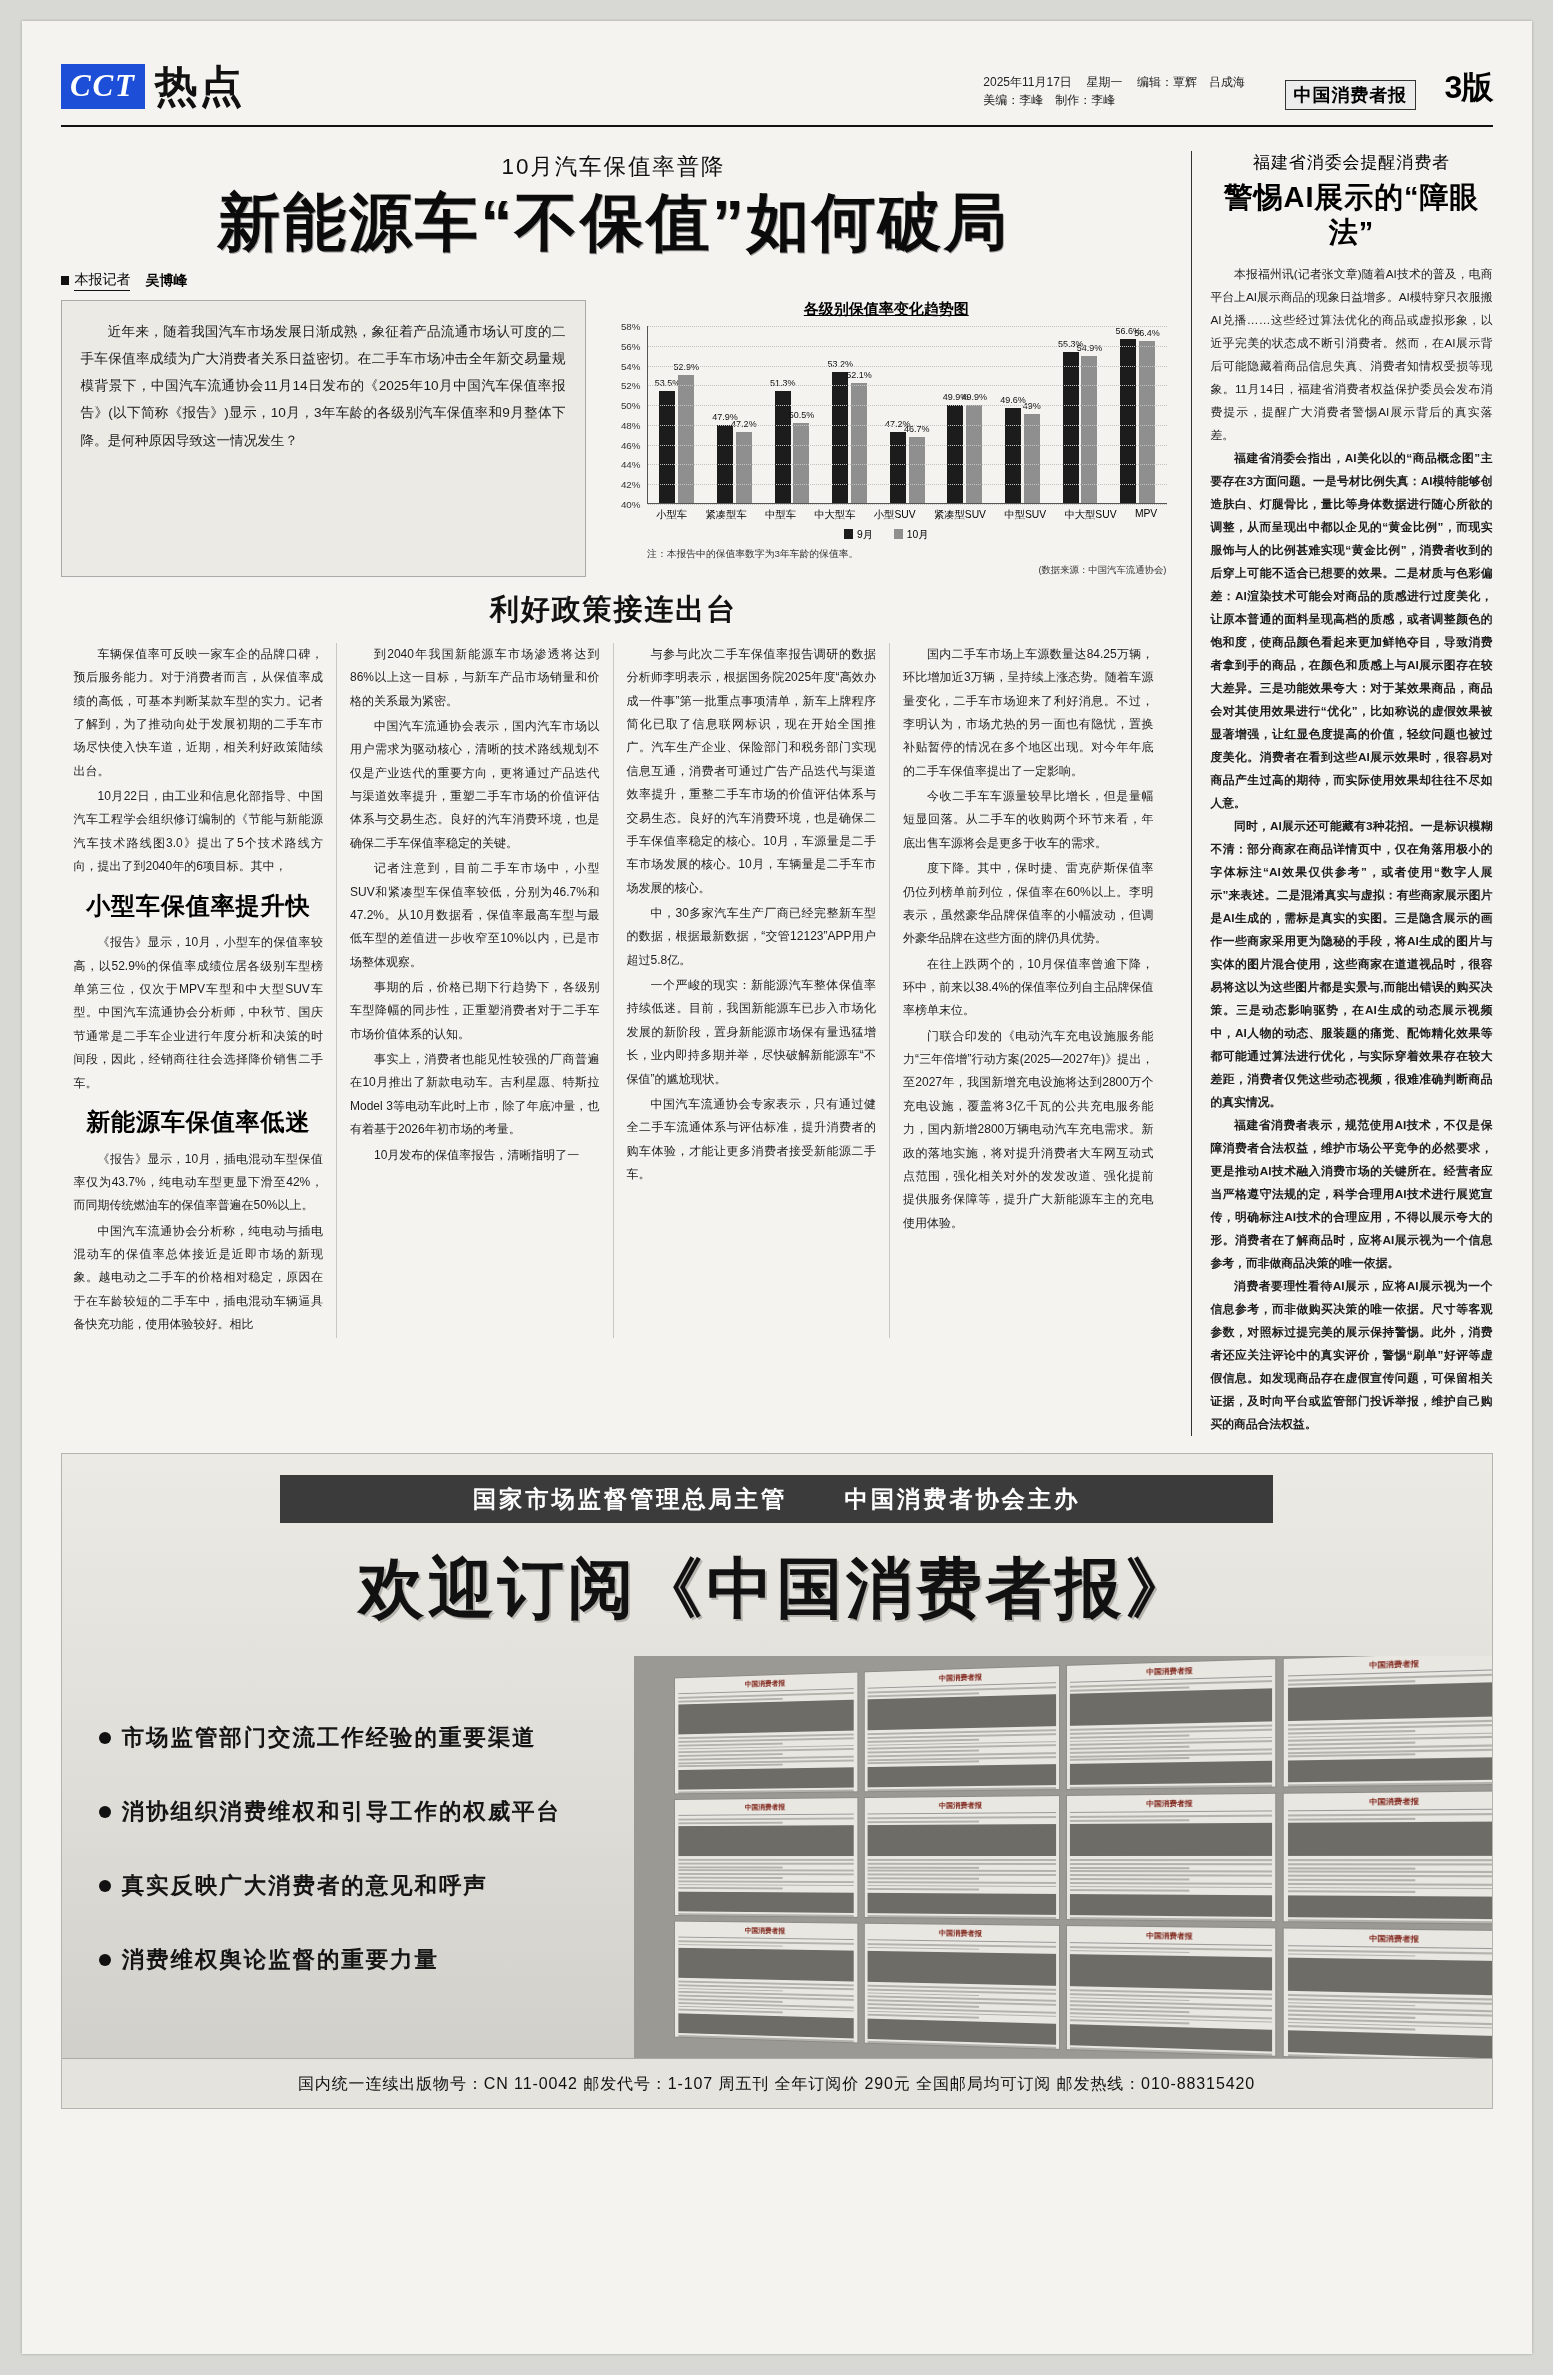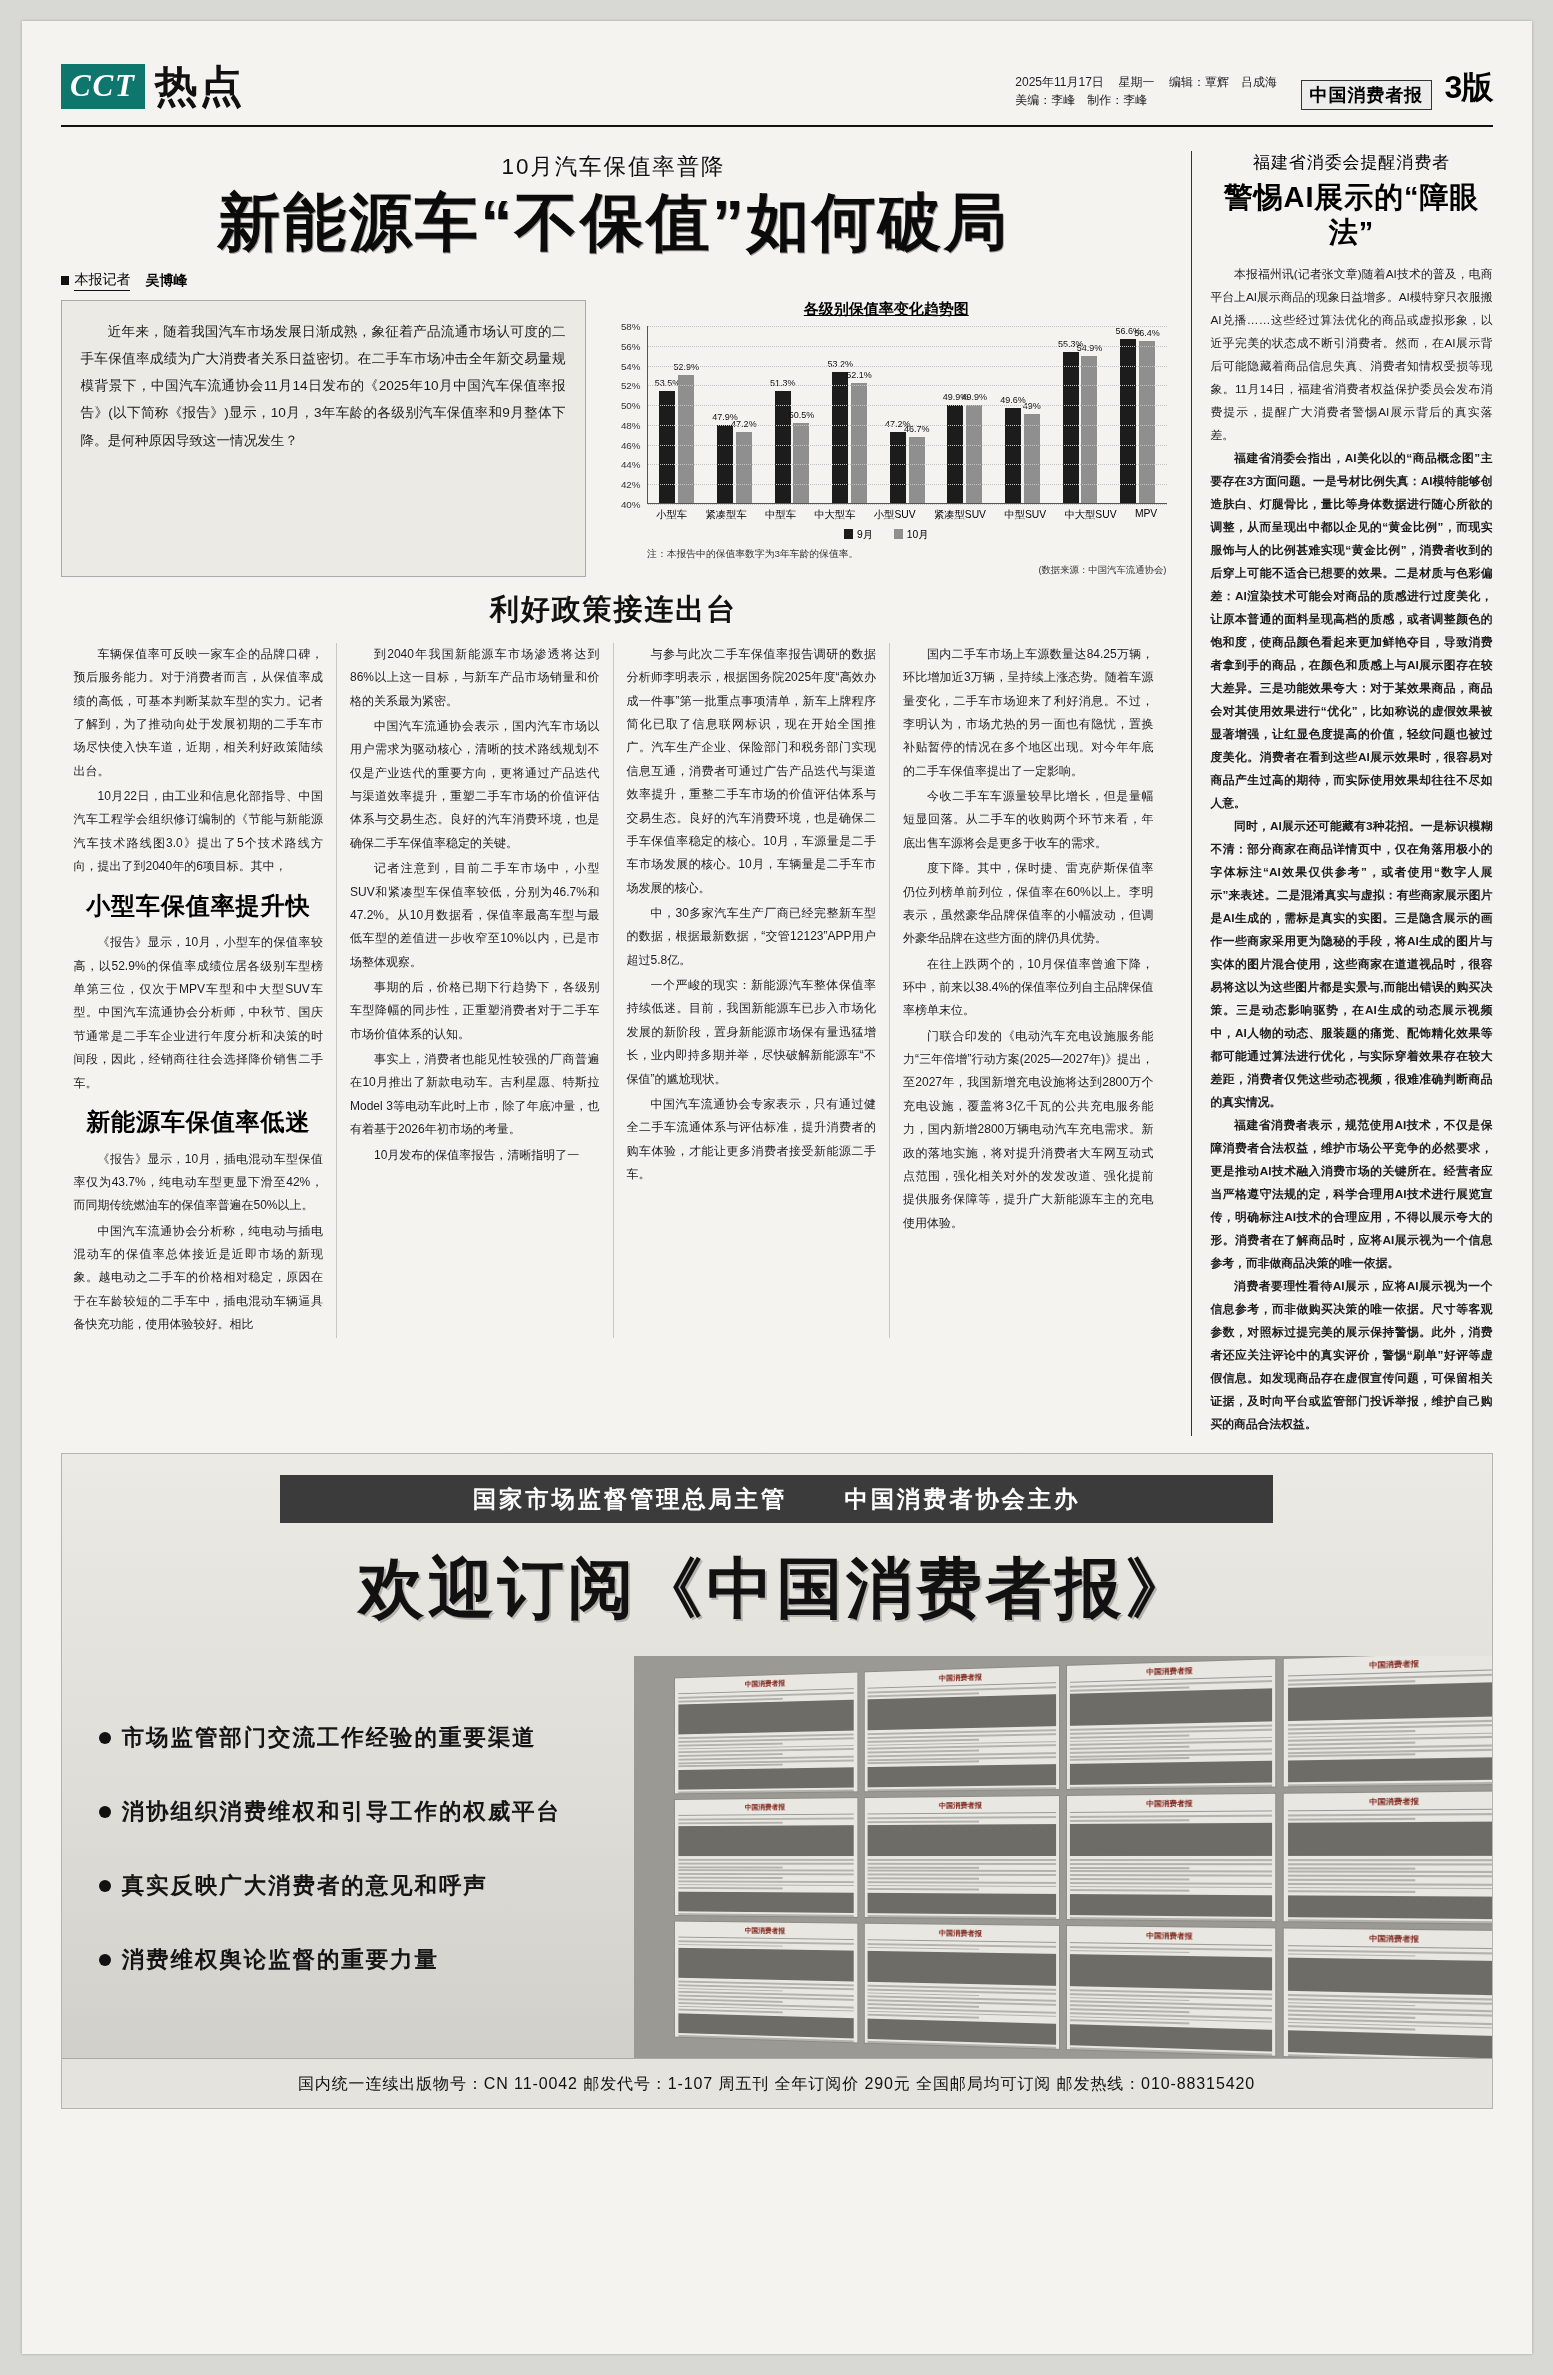--- a/index.html
+++ b/index.html
@@ -25,36 +25,36 @@
   .masthead {
     display: flex;
     align-items: flex-end;
     justify-content: space-between;
     padding-top: 37px;
     padding-bottom: 9.4px;
     border-bottom: 2.8px solid #111;
   }
   .mh-left { display: flex; align-items: center; gap: 9.4px; }
   .cct-badge {
-    background: #0f766e;
+    background: #1d4ed8;
     color: #fff;
     font-weight: bold;
     font-size: 31px;
     letter-spacing: 1.9px;
     padding: 3.7px 9.4px 5.6px 9.4px;
     font-family: "Liberation Serif", serif;
     font-style: italic;
   }
   .mh-title {
     font-size: 43px;
     font-weight: bold;
     letter-spacing: 1.9px;
     color: #111;
   }
-  .mh-right { display: flex; align-items: flex-end; gap: 13px; padding-bottom: 5.6px; }
+  .mh-right { display: flex; align-items: flex-end; gap: 29px; padding-bottom: 5.6px; }
   .mh-meta { font-size: 12px; color: #222; line-height: 1.55; text-align: left; }
   .mh-meta span { margin-right: 11.2px; }
   .mh-logo {
     font-size: 18px;
     font-weight: bold;
     font-family: "Liberation Serif", serif;
     border: 0.9px solid #333;
     padding: 1.9px 7.5px;
     letter-spacing: 0.9px;
     background: #ececec;

